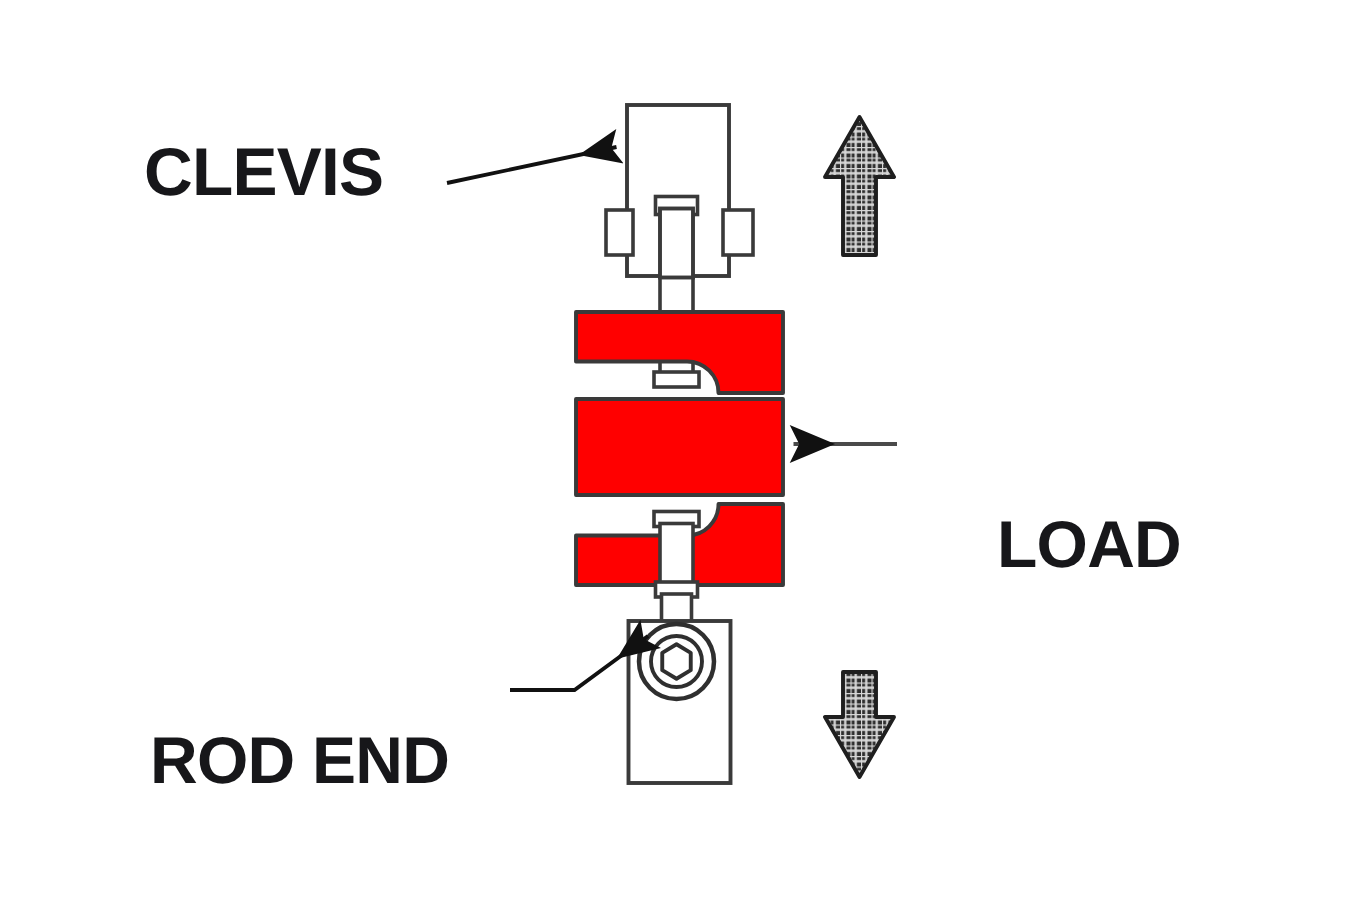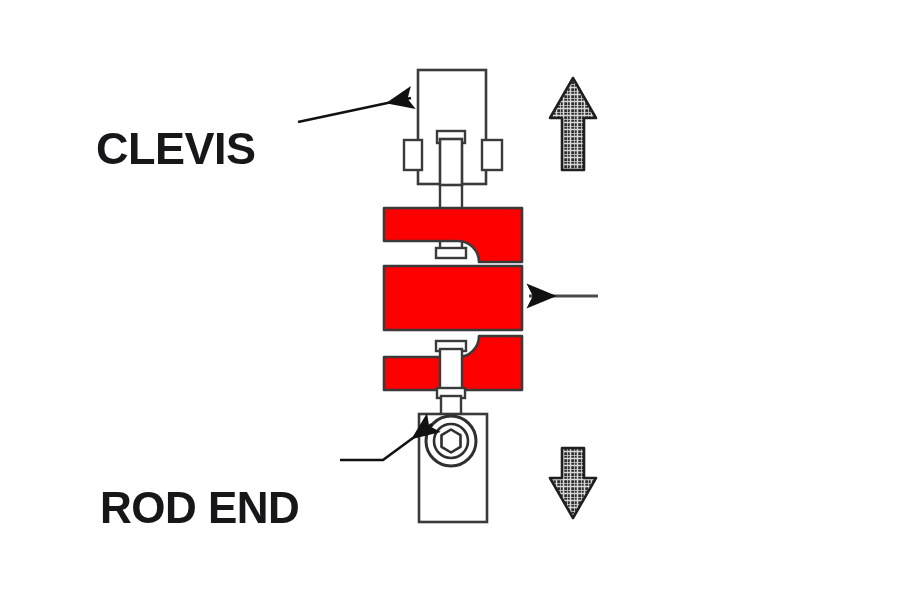--- a/index.html
+++ b/index.html
@@ -33,21 +33,20 @@
     line-height: 1.02;
     letter-spacing: -0.5px;
     white-space: pre;
     user-select: none;
   }
   #label-clevis {
     left: 96px;
     top: 92px;
     font-size: 45px;
     text-align: right;
-    margin-top: 34px;
   }
   #label-sbeam {
     left: 600px;
     top: 252px;
     width: 252px;
     font-size: 44px;
     text-align: center;
   }
   #label-sbeam .tline { display: block; }
   #label-rodend {
@@ -147,20 +146,21 @@
       <line x1="598" y1="296" x2="529" y2="296" stroke="#4a4a4a" stroke-width="2.8" marker-end="url(#arrowSolid)"></line>
     </g>
     <g>
       <path d="M340 460 L383 460 L432 424" fill="none" stroke="#111111" stroke-width="2.6" marker-end="url(#arrowSolid)"></path>
     </g>
   </svg>
 
   <div class="label" id="label-clevis">CLEVIS</div>
 
   <div class="label" id="label-sbeam">
+    <span class="tline">LOAD</span>
     
   </div>
 
   <div class="label" id="label-rodend">
     <span class="tline">ROD END</span>
     
   </div>
 
 </div>
 

